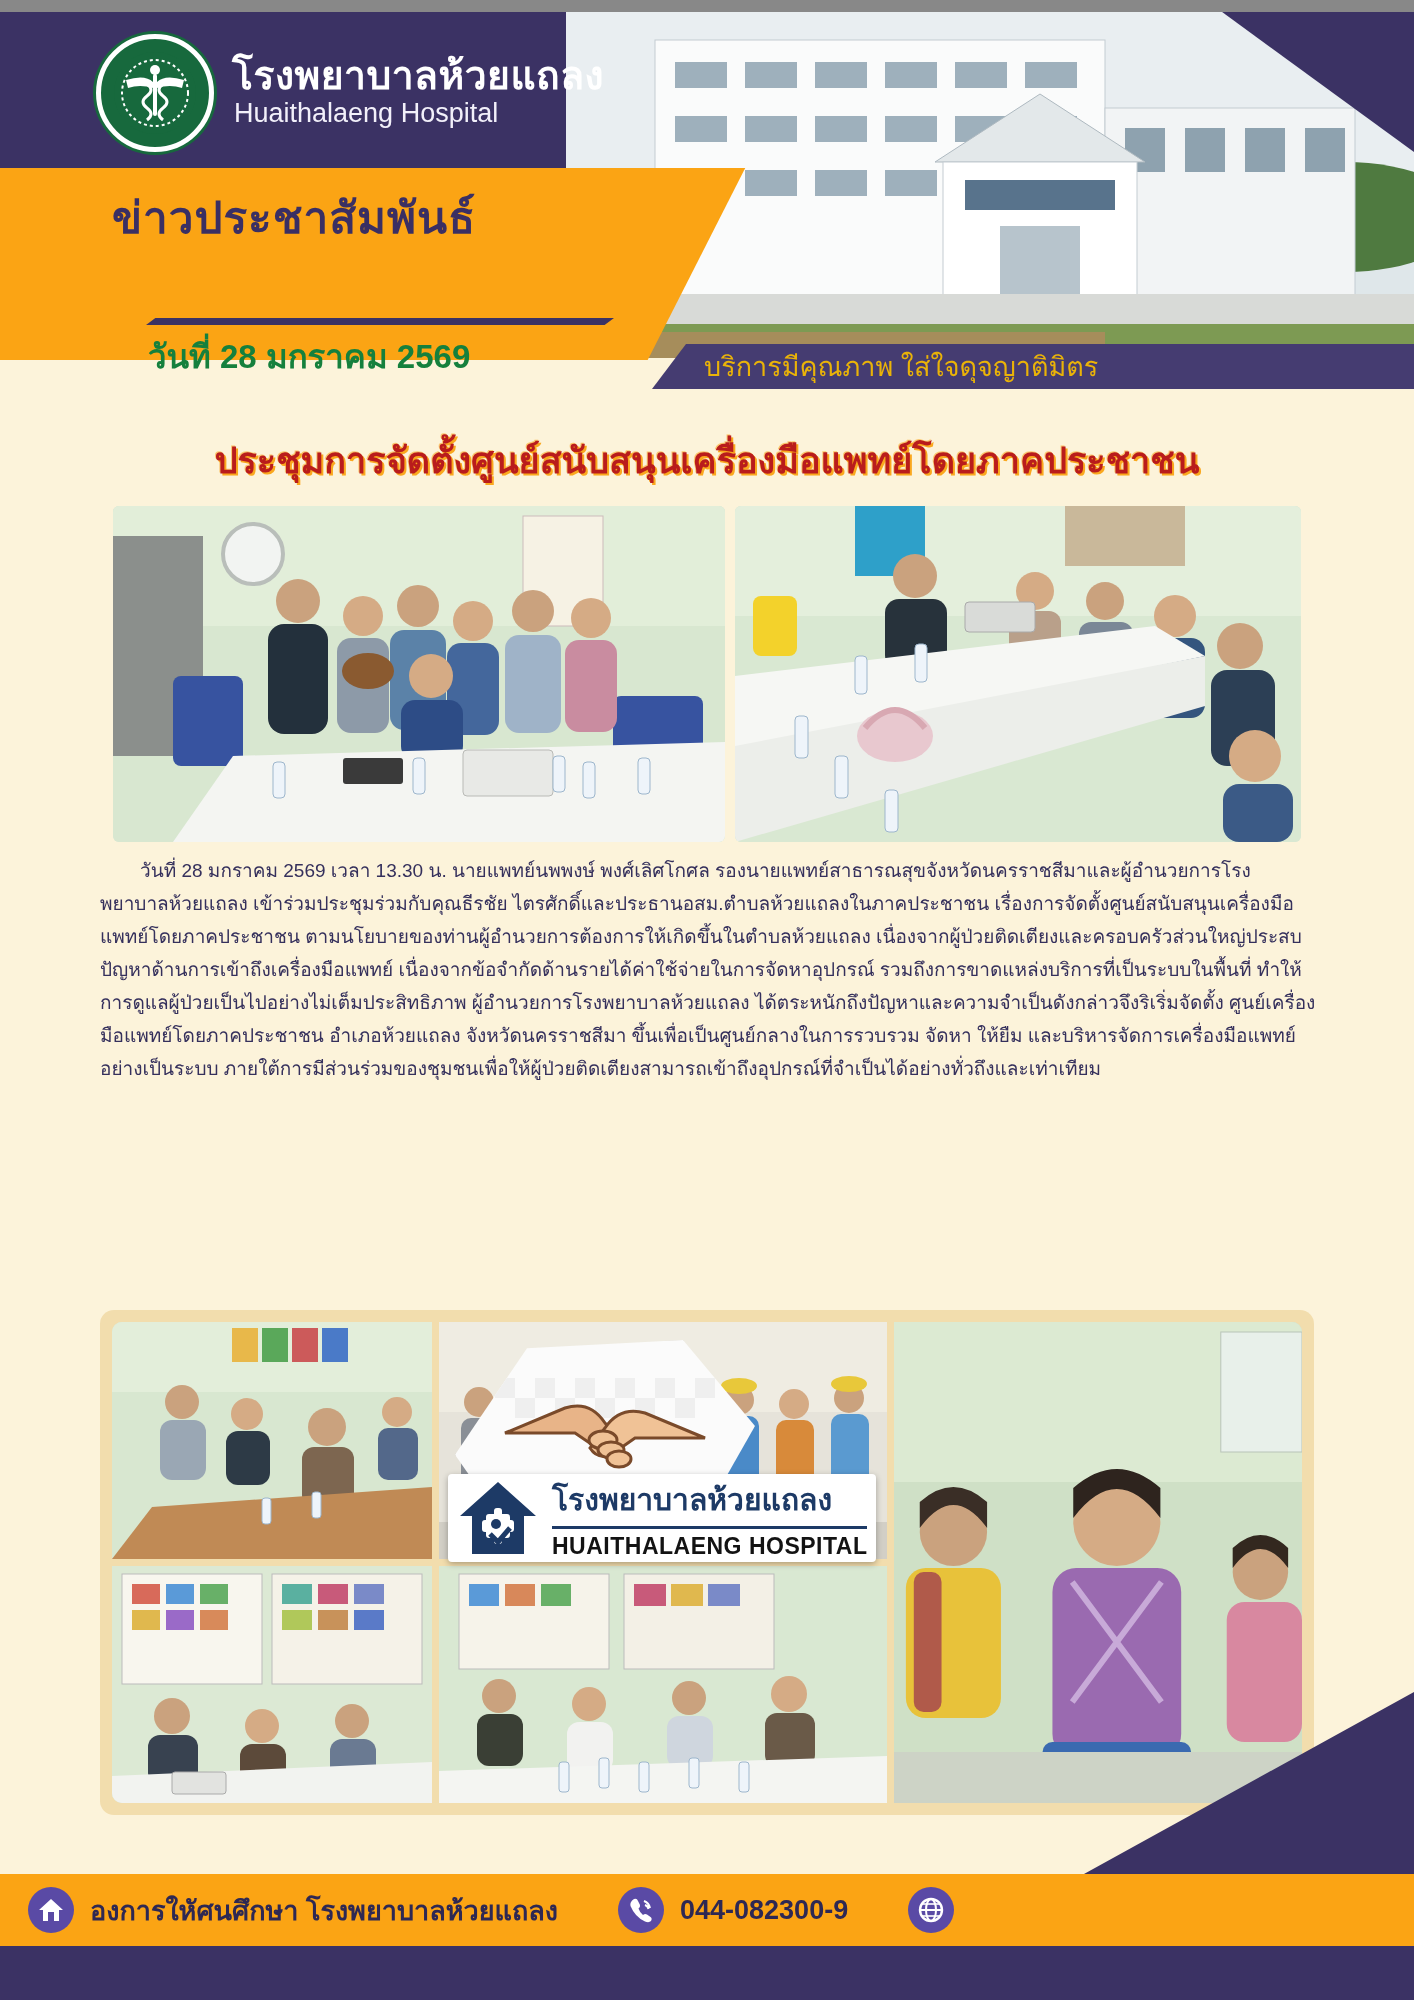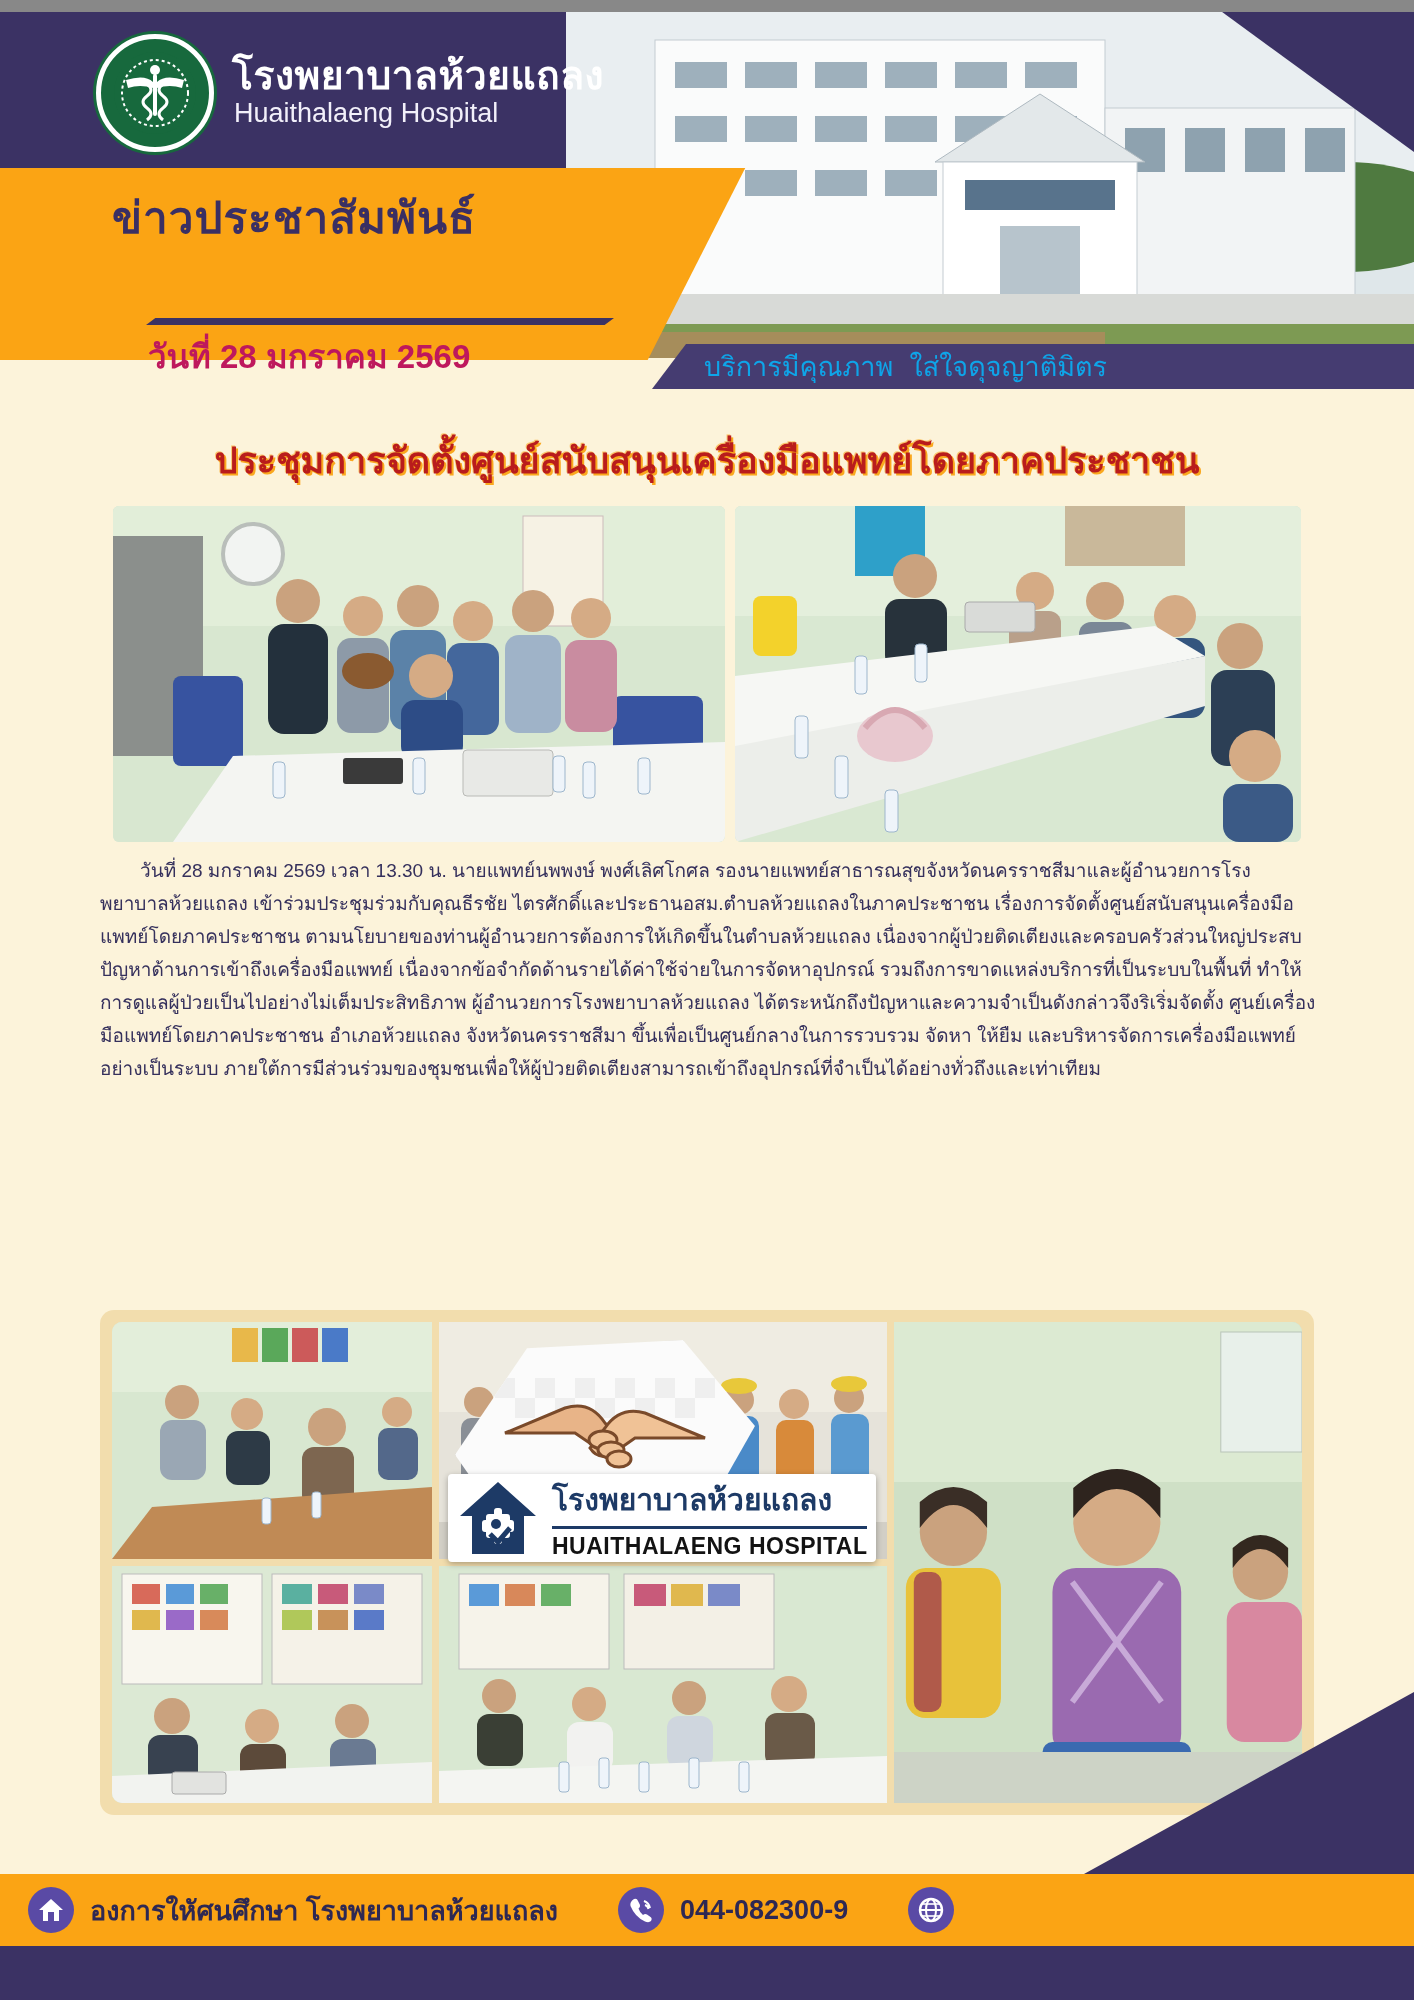--- a/index.html
+++ b/index.html
@@ -23,25 +23,25 @@
   .hosp-th{left:232px;top:32px;font-size:39px;font-weight:800;color:#fff;letter-spacing:.5px;}
   .hosp-en{left:234px;top:86px;font-size:27px;font-weight:400;color:#f2f0fa;}
   
   .bldg{left:545px;top:0;width:869px;height:346px;}
   
   .orange-banner{left:0;top:156px;width:762px;height:192px;background:#FBA414;
     clip-path:polygon(0 0,97.8% 0,85% 100%,0 100%);}
   .news-title{left:112px;top:170px;font-size:44px;font-weight:800;color:#3A2F63;letter-spacing:1px;}
   .date-rule{left:146px;top:306px;width:468px;height:7px;background:#3B3264;
     clip-path:polygon(2% 0,100% 0,98% 100%,0 100%);}
-  .date-line{left:148px;top:318px;font-size:33px;font-weight:700;color:#be185d;}
+  .date-line{left:148px;top:318px;font-size:33px;font-weight:700;color:#15803d;}
   .tag-strip{left:652px;top:332px;width:762px;height:45px;background:#453C71;
     clip-path:polygon(34px 0,100% 0,100% 100%,0 100%);
     display:flex;align-items:center;}
-  .tag-strip span{margin-left:52px;font-size:27px;font-weight:500;color:#0ea5e9;font-family:Liberation Mono, monospace;}
+  .tag-strip span{margin-left:52px;font-size:27px;font-weight:500;color:#eab308;}
   
   .headline{left:0;top:420px;width:1414px;text-align:center;
     font-size:36px;font-weight:800;color:#b91c1c;
     text-shadow:2px 2px 0 rgba(250,163,20,.95), -1px -1px 0 rgba(250,163,20,.55);}
   
   .body-text{left:100px;top:842px;width:1218px;
     font-size:19px;line-height:33px;font-weight:500;color:#35305C;
     text-indent:40px;text-align:left;}
   
   .collage{left:100px;top:1298px;width:1214px;height:505px;background:#F2DDAD;

